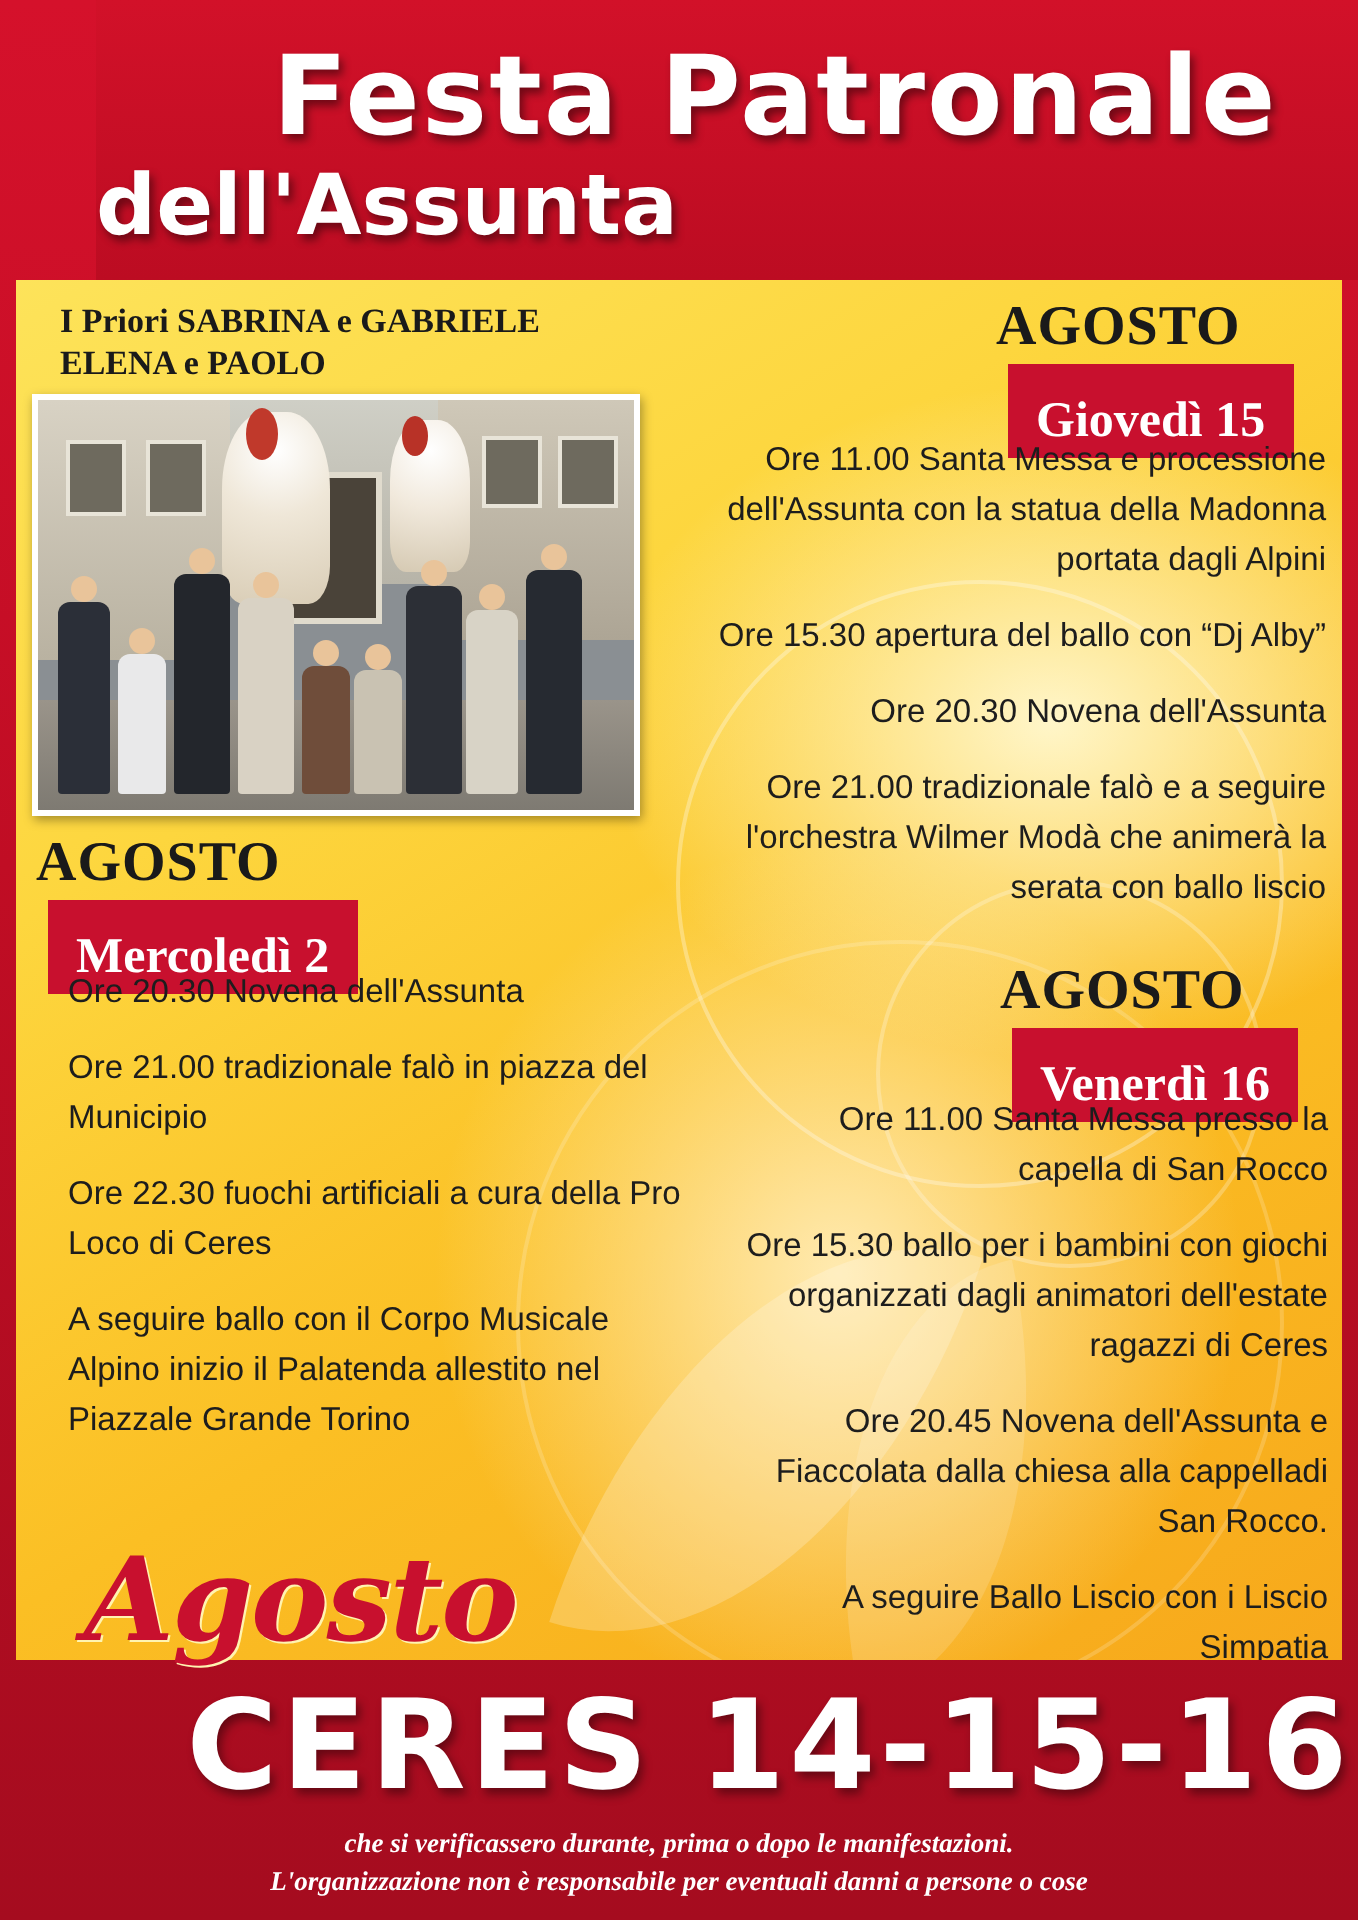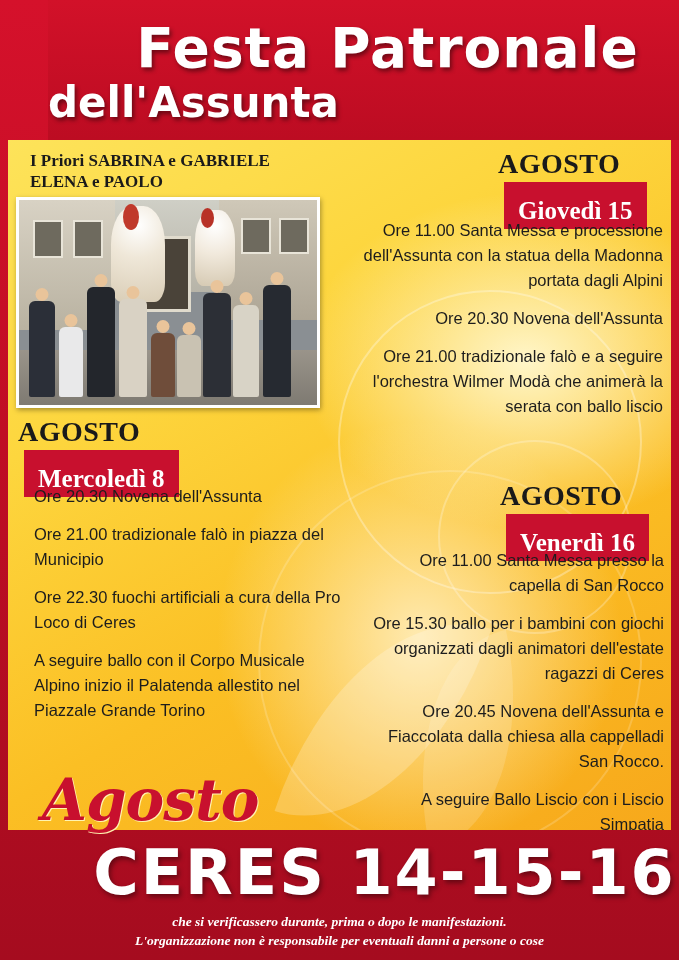--- a/index.html
+++ b/index.html
@@ -278,26 +278,27 @@
         </div>
       <div class="fig" style="left:244px; width:28px; height:112px; background:#262a31;">
           <span class="head"></span>
         </div>
     </div>
 
     <div class="month" style="left:490px; top:8px;">AGOSTO</div>
     <div class="daybar" style="left:496px; top:42px;">Giovedì 15</div>
     <div class="events ev-right" style="left:330px; top:78px; width:325px;">
       <p>Ore 11.00 Santa Messa e processione dell'Assunta con la statua della Madonna portata dagli Alpini</p>
+      <p>Ore 15.30 apertura del ballo con “Dj Alby”</p>
       <p>Ore 20.30 Novena dell'Assunta</p>
       <p>Ore 21.00 tradizionale falò e a seguire l'orchestra Wilmer Modà che animerà la serata con ballo liscio</p>
     </div>
 
     <div class="month" style="left:10px; top:276px;">AGOSTO</div>
-    <div class="daybar" style="left:16px; top:310px;">Mercoledì 8</div>
+    <div class="daybar" style="left:16px; top:310px;">Mercoledì 2</div>
     <div class="events ev-left" style="left:26px; top:344px; width:320px;">
       <p>Ore 20.30 Novena dell'Assunta</p>
       <p>Ore 21.00 tradizionale falò in piazza del Municipio</p>
       <p>Ore 22.30 fuochi artificiali a cura della Pro Loco di Ceres</p>
       <p>A seguire ballo con il Corpo Musicale Alpino inizio il Palatenda allestito nel Piazzale Grande Torino</p>
     </div>
 
     <div class="month" style="left:492px; top:340px;">AGOSTO</div>
     <div class="daybar" style="left:498px; top:374px;">Venerdì 16</div>
     <div class="events ev-right" style="left:360px; top:408px; width:296px;">

